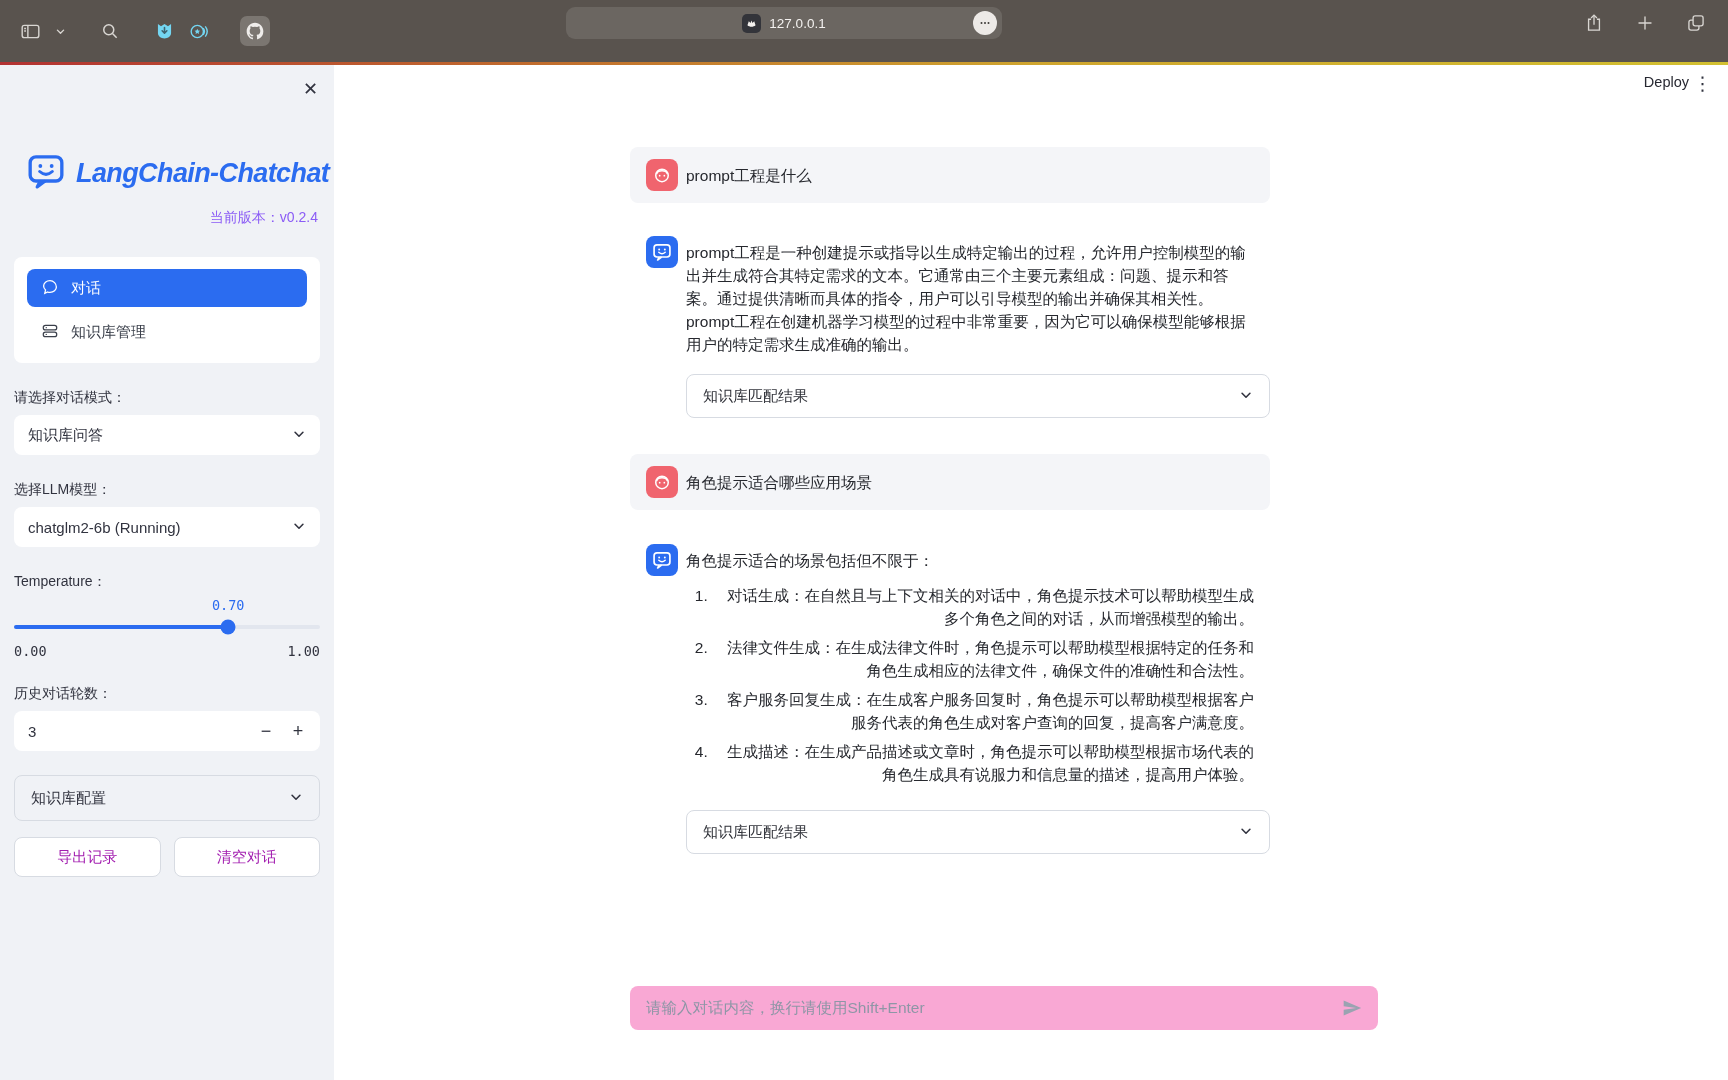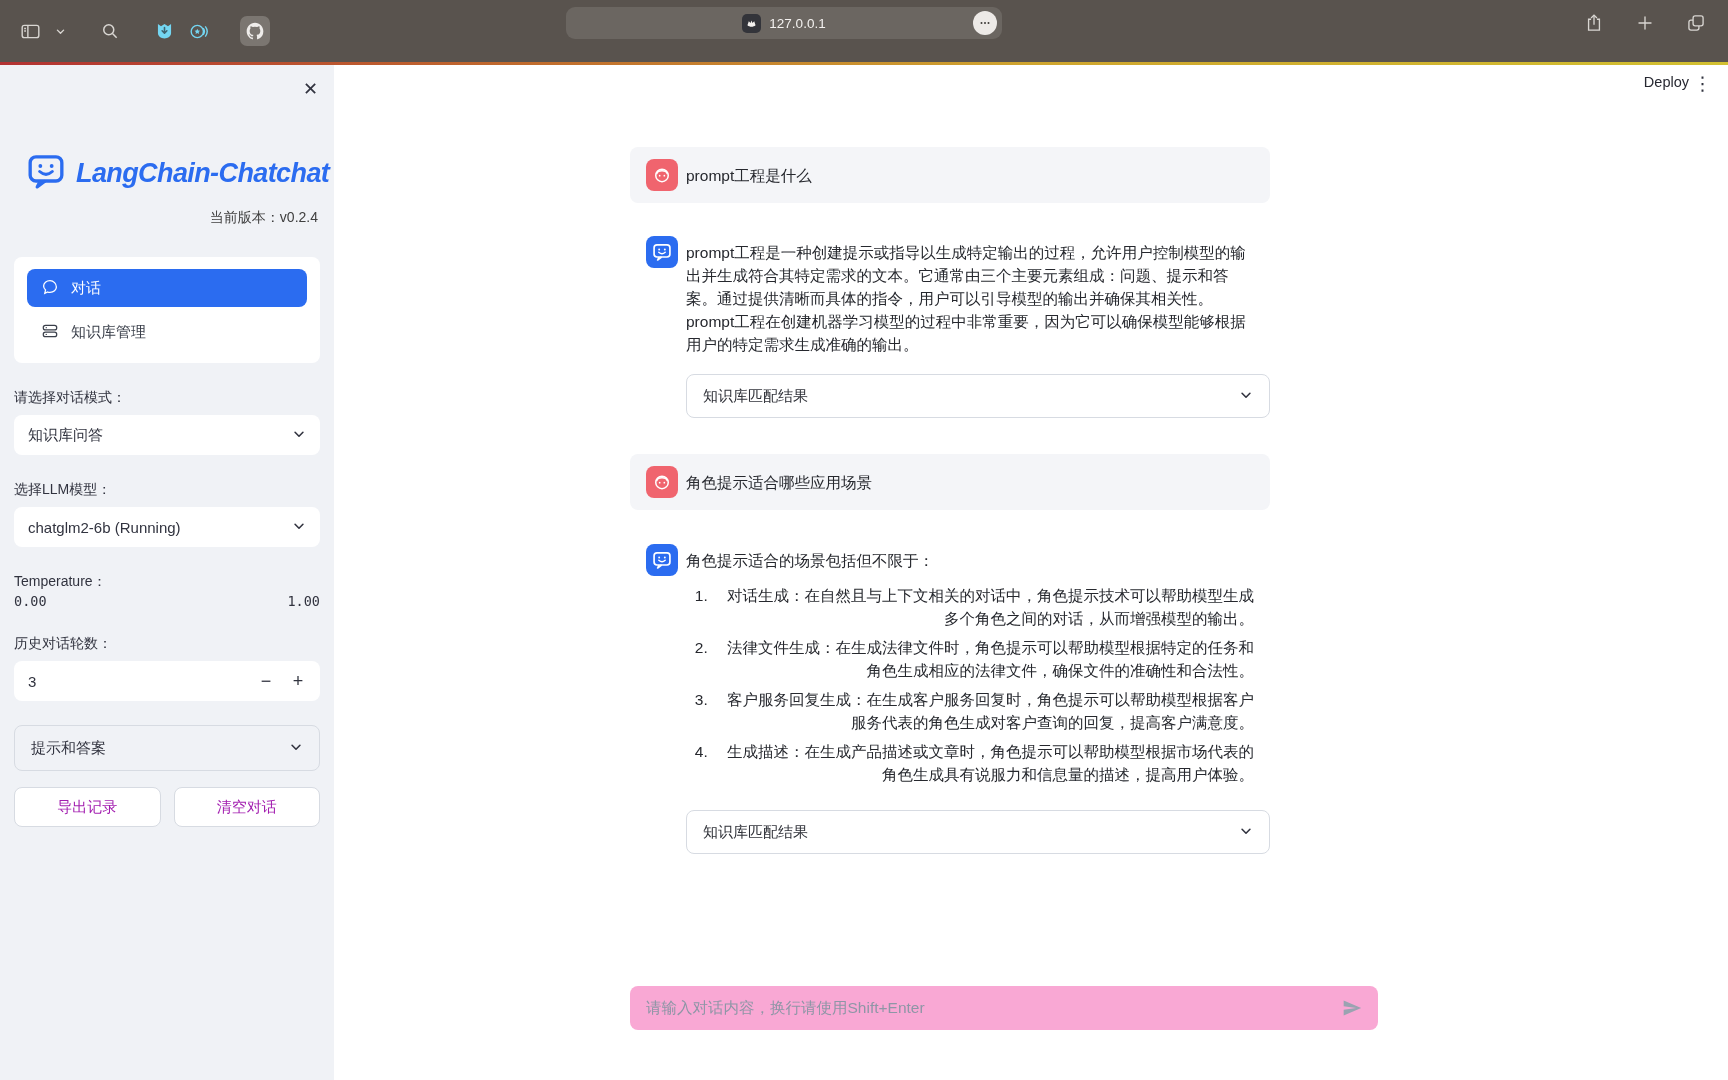--- a/index.html
+++ b/index.html
@@ -22,21 +22,21 @@
   .app { position:relative; display:flex; height:1034px; background:#fff; }
   .decoration { position:absolute; top:0; left:0; right:0; height:3px; z-index:6;
     background:linear-gradient(90deg,#b23232 0%,#c06a2d 30%,#cfa52e 60%,#d2c031 100%); }
 
   
   .sidebar { position:relative; width:334px; flex-shrink:0; background:#f0f2f6; padding:0 14px; }
   .close-x { position:absolute; top:12px; right:10px; background:none; border:none; cursor:pointer; font-size:18px; line-height:1; color:#31333f; padding:6px; }
   .logo-row { margin-top:89px; display:flex; align-items:center; gap:10px; padding-left:12px; }
   .logo-icon { color:#2b6cf0; }
   .logo-text { font-size:27px; font-style:italic; font-weight:700; color:#2b6cf0; letter-spacing:-0.6px; white-space:nowrap; }
-  .version { margin-top:14px; text-align:right; color:#404040; font-size:14px; padding-right:2px; }
+  .version { margin-top:14px; text-align:right; color:#8b5cf6; font-size:14px; padding-right:2px; }
   .nav-card { margin-top:30px; background:#fff; border-radius:8px; padding:12px 13px; }
   .nav-item { height:38px; display:flex; align-items:center; gap:12px; padding:8px 14px; border-radius:8px; font-size:15px; color:#3a3f4a; cursor:pointer; }
   .nav-item + .nav-item { margin-top:6px; }
   .nav-item.active { background:#2b6cf0; color:#fff; }
   .field-label { margin-top:26px; font-size:14px; color:#31333f; }
   .select { margin-top:8px; height:40px; background:#fff; border-radius:8px; display:flex; align-items:center; padding:0 14px; font-size:15px; color:#31333f; cursor:pointer; }
   .select .grow, .grow { flex:1; }
   .chev { color:#31333f; }
   .slider-block { margin-top:6px; position:relative; height:44px; }
   .slider-value { position:absolute; top:0; left:70%; transform:translateX(-50%); color:#2b6cf0; font-family:"DejaVu Sans Mono",monospace; font-size:13.5px; }
@@ -211,34 +211,41 @@
 
     <div class="field-label">选择LLM模型：</div>
     <div class="select">
       <span class="grow">chatglm2-6b (Running)</span>
       <span class="chev"><svg width="14" height="14" viewBox="0 0 16 16" fill="none" stroke="currentColor" stroke-width="1.8" stroke-linecap="round" stroke-linejoin="round">
             <path d="M3.5 6l4.5 4.5L12.5 6"></path>
           </svg></span>
     </div>
 
     <div class="field-label">Temperature：</div>
+    <div class="slider-block">
+      <span class="slider-value">0.70</span>
+      <div class="slider-track">
+          <div class="slider-fill"></div>
+        </div>
+      <div class="slider-thumb"></div>
+    </div>
     <div class="slider-minmax">
       <span>0.00</span>
       <span>1.00</span>
     </div>
 
     <div class="field-label">历史对话轮数：</div>
     <div class="number-input">
       <span class="grow">3</span>
       <button class="num-btn">−</button>
       <button class="num-btn">+</button>
     </div>
 
     <div class="kb-expander">
-      <span class="grow">提示和答案</span>
+      <span class="grow">知识库配置</span>
       <span class="chev"><svg width="14" height="14" viewBox="0 0 16 16" fill="none" stroke="currentColor" stroke-width="1.8" stroke-linecap="round" stroke-linejoin="round">
             <path d="M3.5 6l4.5 4.5L12.5 6"></path>
           </svg></span>
     </div>
 
     <div class="side-buttons">
       <button class="side-btn">导出记录</button>
       <button class="side-btn">清空对话</button>
     </div>
   </aside>

